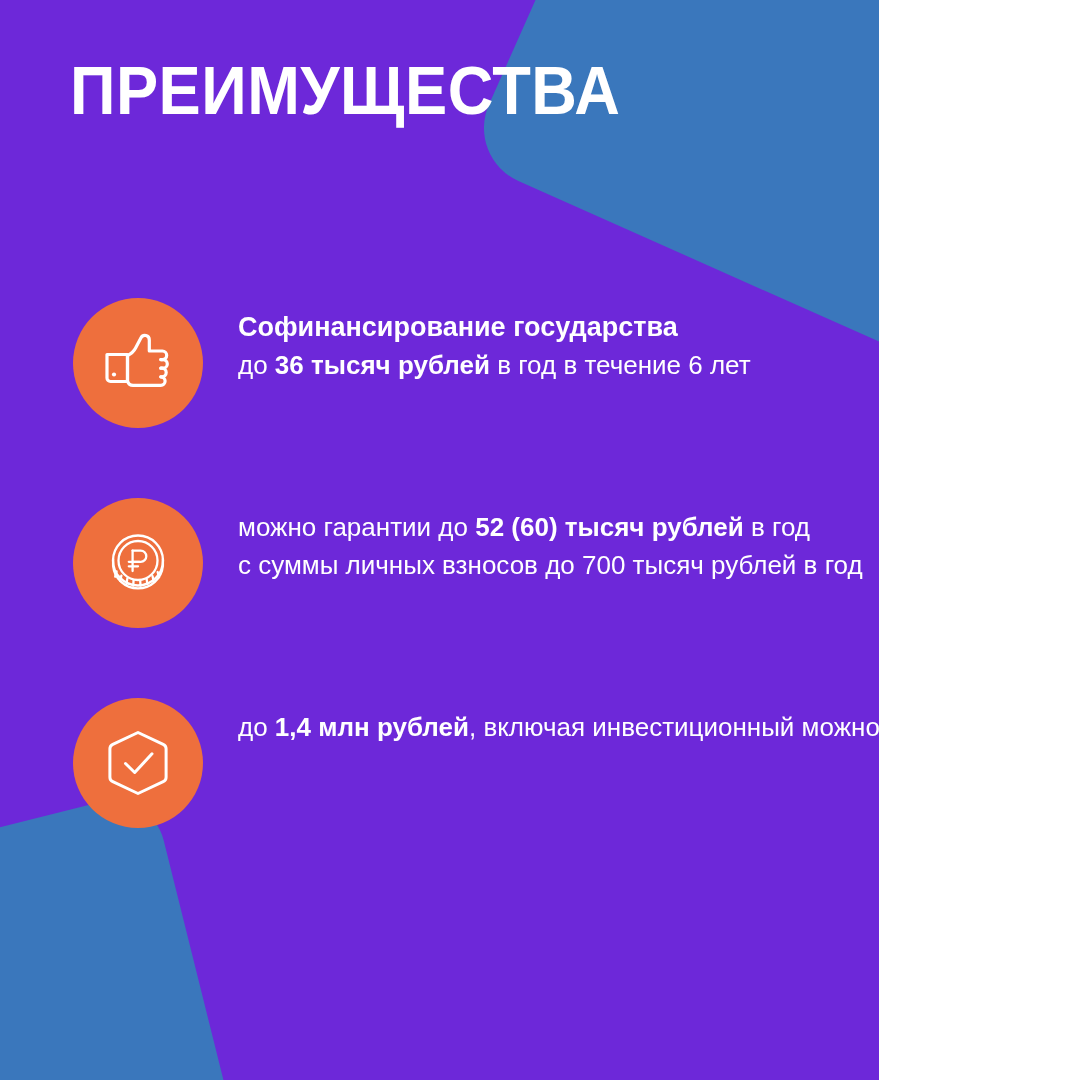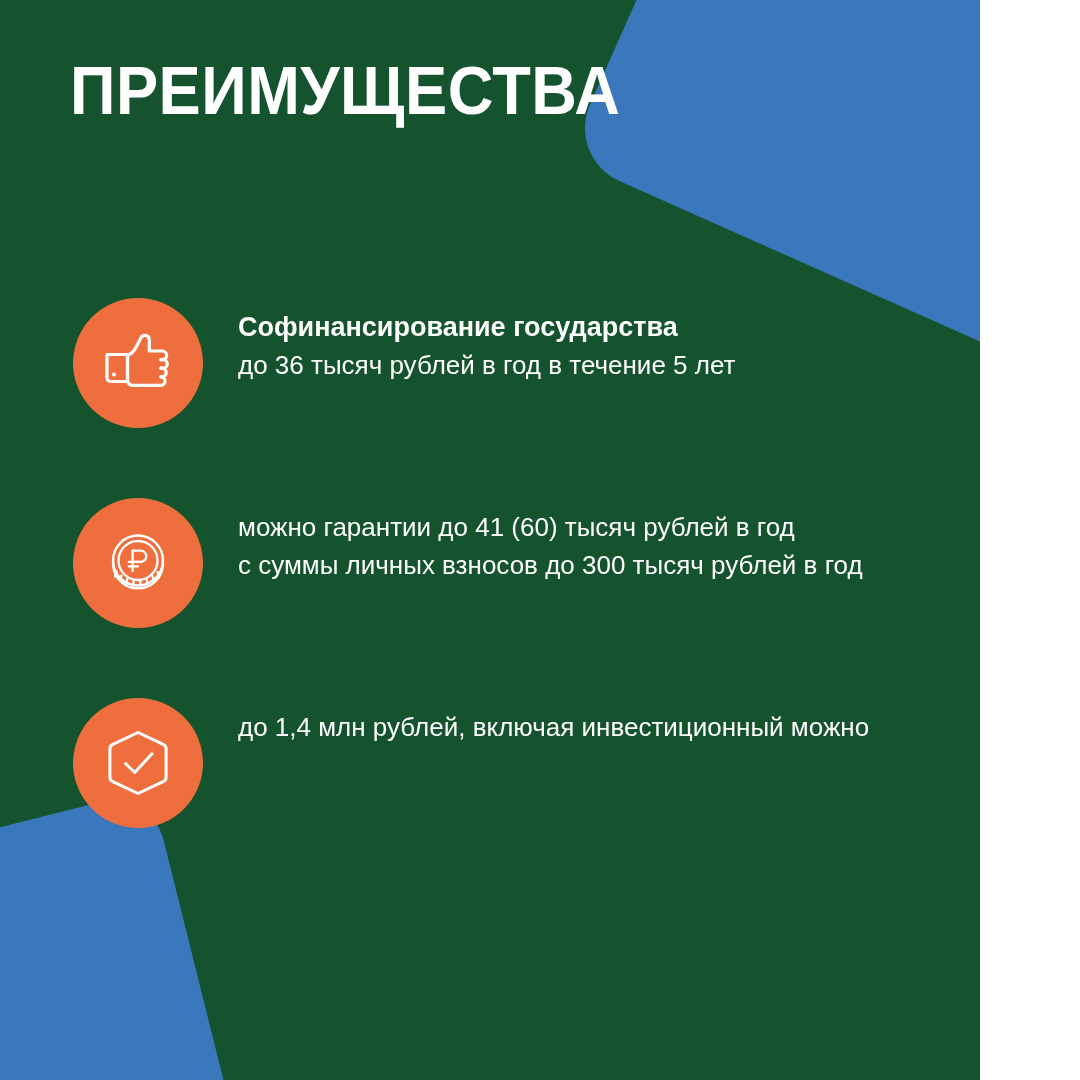--- a/index.html
+++ b/index.html
@@ -8,23 +8,23 @@
   }
   body {
     width: 1080px;
     height: 1080px;
     overflow: hidden;
     font-family: "Liberation Sans", "DejaVu Sans", sans-serif;
   }
 
   #slide {
     position: relative;
-    width: 980px;
+    width: 879px;
     height: 1080px;
-    background: #14532d;
+    background: #6d28d9;
     overflow: hidden;
   }
 
   
   .blue-shape {
     position: absolute;
     background: #3A77BC;
   }
 
   
@@ -110,21 +110,21 @@
     white-space: nowrap;
   }
 
   .benefit-body {
     font-size: 26px;
     line-height: 38px;
     font-weight: 400;
   }
 
   .benefit-body b {
-    font-weight: 400;
+    font-weight: 700;
   }
 </style>
 </head>
 <body>
 
 <div id="slide">
 
   <div class="blue-shape" id="shape-tr"></div>
 
   <div class="blue-shape" id="shape-bl"></div>
@@ -147,21 +147,21 @@
             <path d="M60.8 34.6 h2.2 a4.3 4.3 0 0 1 0 8.6 h-2.2"></path>
             <path d="M60.8 43.2 h1.1 a4.3 4.3 0 0 1 0 8.6 h-1.1"></path>
             <path d="M60.8 51.8 a4.3 4.3 0 0 1 0 8.6 H33.5
                      a6 6 0 0 1 -6 -4.1"></path>
             <path d="M27.5 30.5 v26"></path>
           </svg>
         </span>
       </div>
       <div class="benefit-text">
         <div class="benefit-heading">Софинансирование государства</div>
-        <div class="benefit-body"><span>до </span><b>36 тысяч рублей</b><span> в год в течение 5 лет</span></div>
+        <div class="benefit-body"><span>до </span><b>36 тысяч рублей</b><span> в год в течение 6 лет</span></div>
       </div>
     </div>
 
     <div class="benefit-row">
       <div class="benefit-icon-circle">
         <span>
           <svg width="74" height="74" viewBox="0 0 74 74" fill="none" stroke="#FFFFFF" stroke-width="2.3" stroke-linecap="round" stroke-linejoin="round">
 
             <circle cx="37" cy="34.5" r="25"></circle>
 
@@ -179,21 +179,21 @@
             <path d="M56.6 46.0 l1.5 5.2"></path>
 
             <path d="M31.6 24.6 v20.4"></path>
             <path d="M31.6 24.6 h8.1 a5.6 5.6 0 0 1 0 11.2 h-8.1"></path>
             <path d="M27.8 35.8 h10.6"></path>
             <path d="M27.8 40.3 h9.2"></path>
           </svg>
         </span>
       </div>
       <div class="benefit-text">
-        <div class="benefit-body"><span>можно гарантии до </span><b>41 (60) тысяч рублей</b><span> в год</span><br><span>с суммы личных взносов до 300 тысяч рублей в год</span></div>
+        <div class="benefit-body"><span>можно гарантии до </span><b>52 (60) тысяч рублей</b><span> в год</span><br><span>с суммы личных взносов до 700 тысяч рублей в год</span></div>
       </div>
     </div>
 
     <div class="benefit-row">
       <div class="benefit-icon-circle">
         <span>
           <svg width="76" height="76" viewBox="0 0 76 76" fill="none" stroke="#FFFFFF" stroke-width="3" stroke-linecap="round" stroke-linejoin="round">
             <path d="M38 7.5 l25.2 11.8 a5 5 0 0 1 2.9 4.6 v28.2
                      a5 5 0 0 1 -2.9 4.6 L38 68.5 L12.8 56.7
                      a5 5 0 0 1 -2.9 -4.6 V23.9

